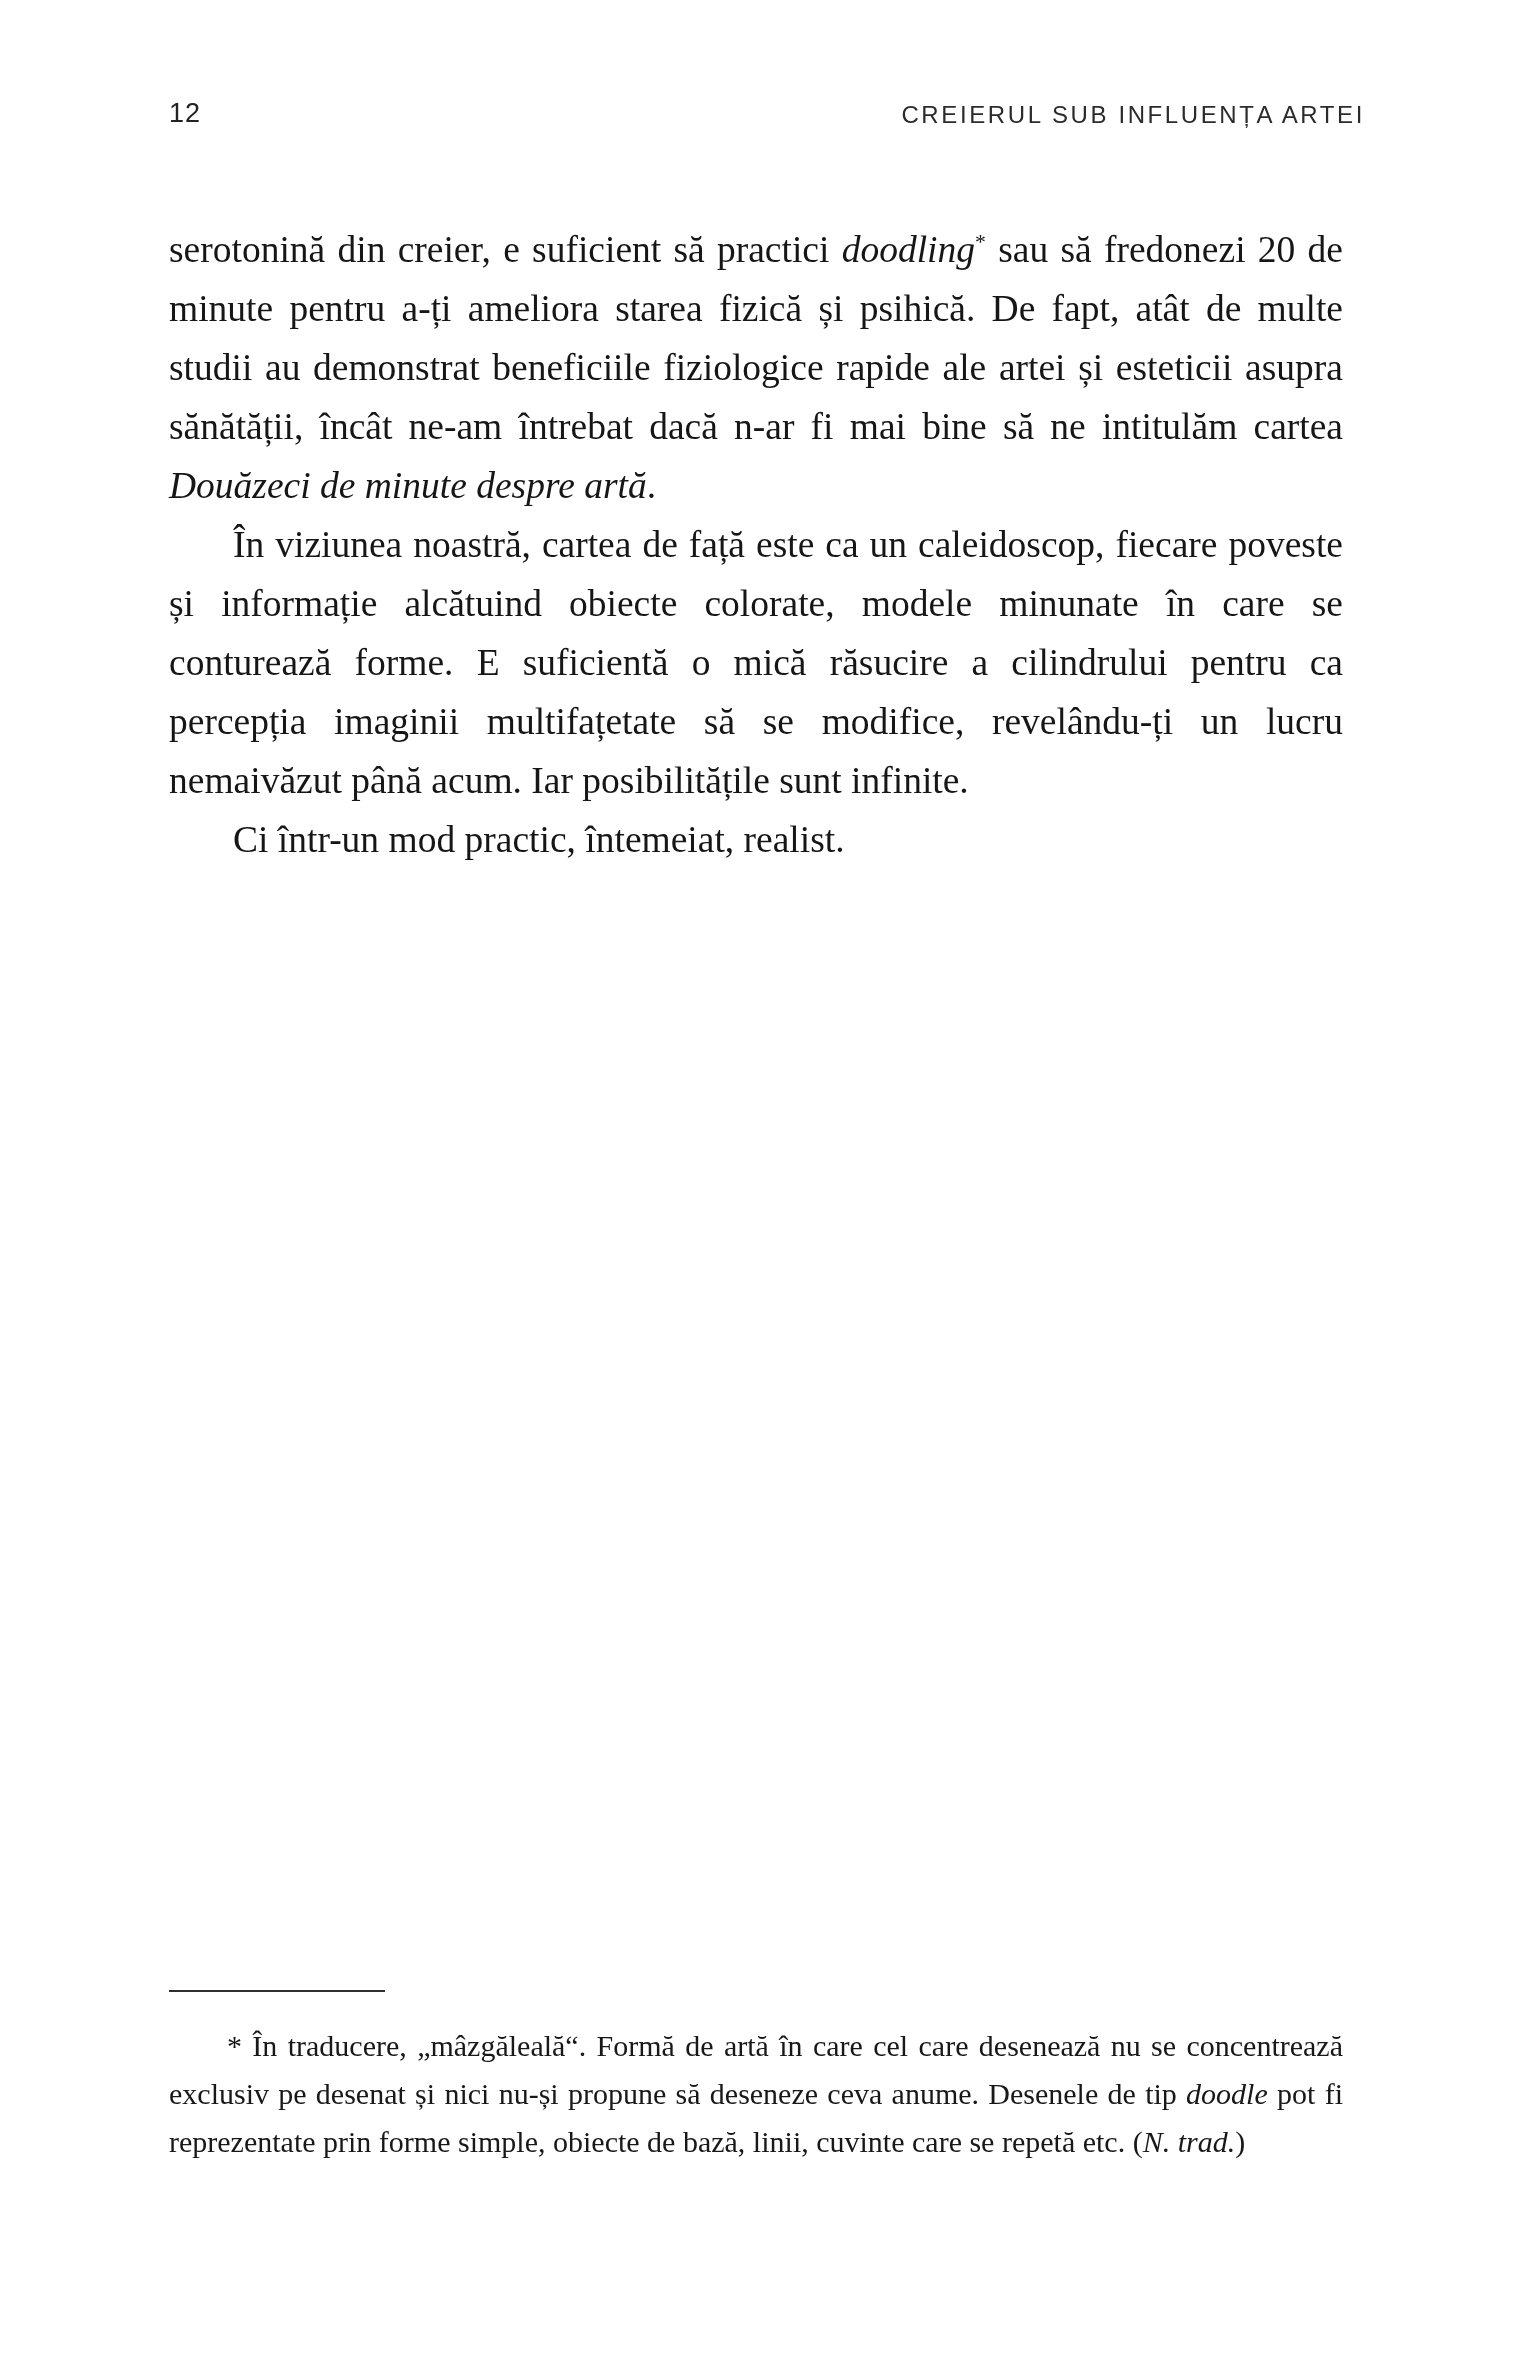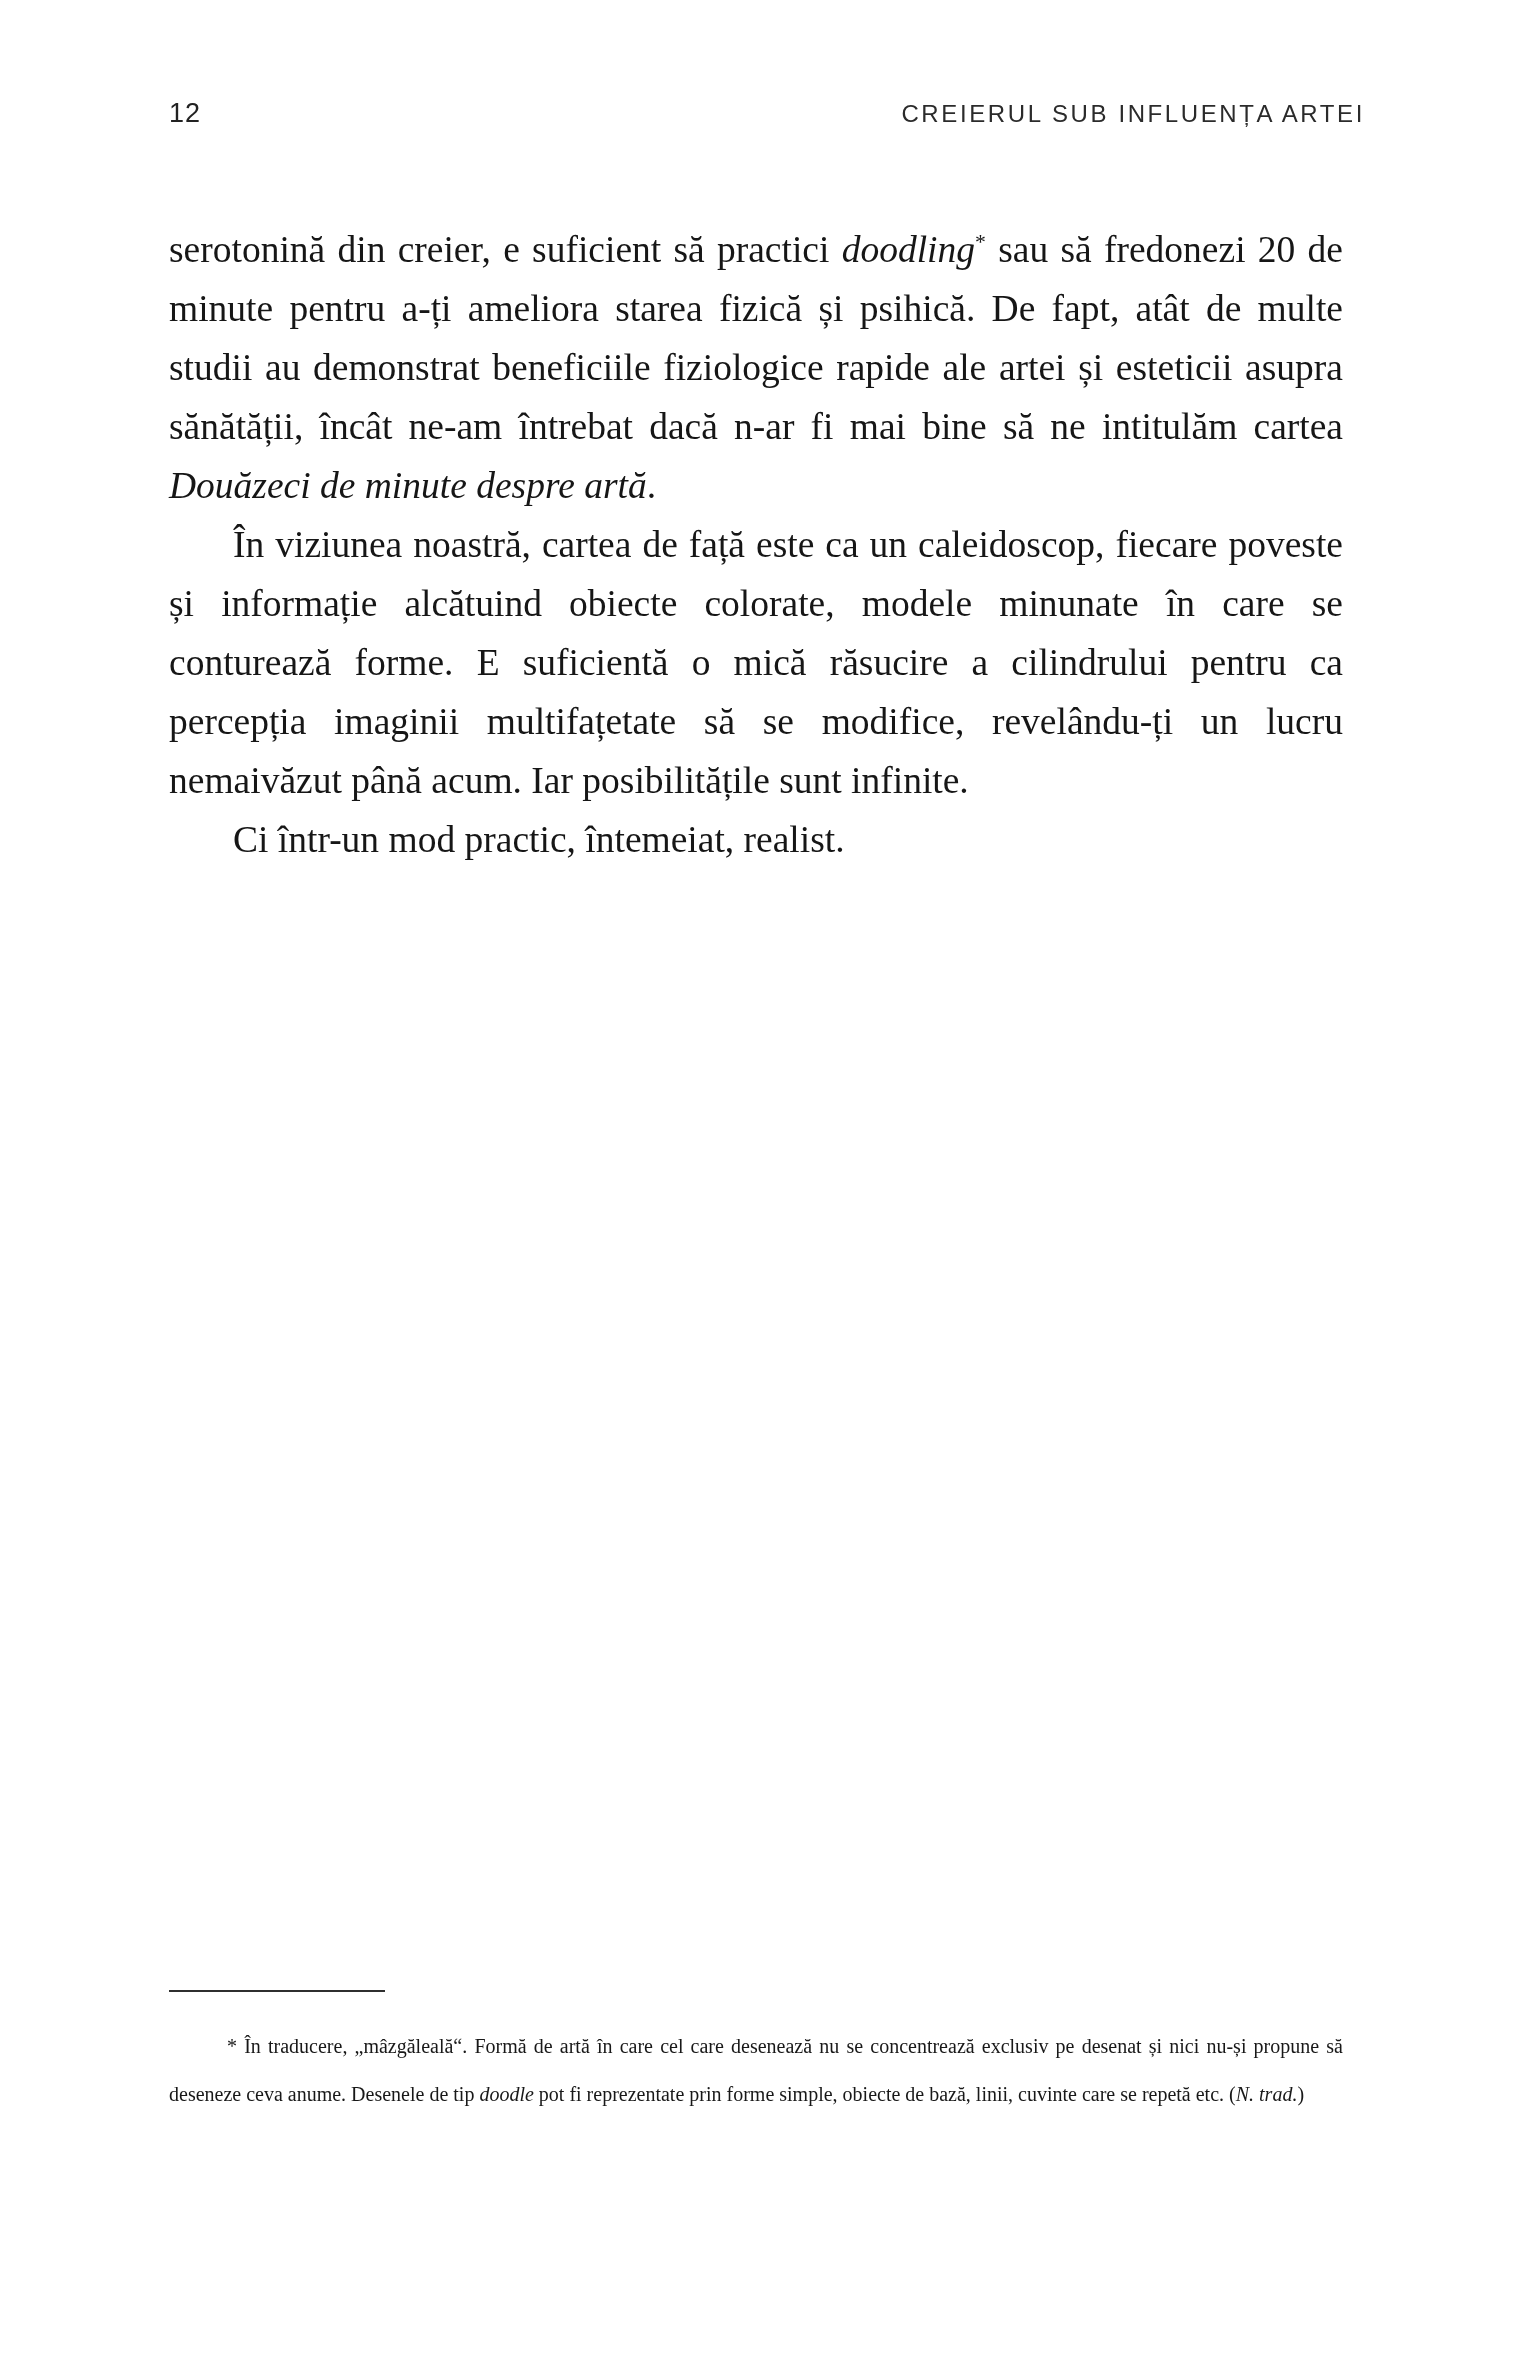--- a/index.html
+++ b/index.html
@@ -18,21 +18,21 @@
   }
 
   
   .running-header {
     position: absolute;
     top: 98px;
     left: 169px;
     right: 170px;
     display: flex;
     justify-content: space-between;
-    align-items: center;
+    align-items: flex-end;
     font-family: "Liberation Sans", sans-serif;
   }
   .page-number {
     font-size: 27px;
     letter-spacing: 1px;
     color: #222222;
   }
   .running-head {
     font-size: 24px;
     letter-spacing: 2.6px;
@@ -72,21 +72,21 @@
     width: 1174px;
   }
   .footnote-rule {
     width: 216px;
     height: 0;
     border-top: 2px solid #2f2f2f;
     margin-bottom: 30px;
   }
   .footnote-text {
     margin: 0;
-    font-size: 20px;
+    font-size: 30px;
     line-height: 48px;
     text-align: justify;
     text-indent: 58px;
     color: #181818;
   }
 </style>
 </head>
 <body>
 
 <div class="page">

